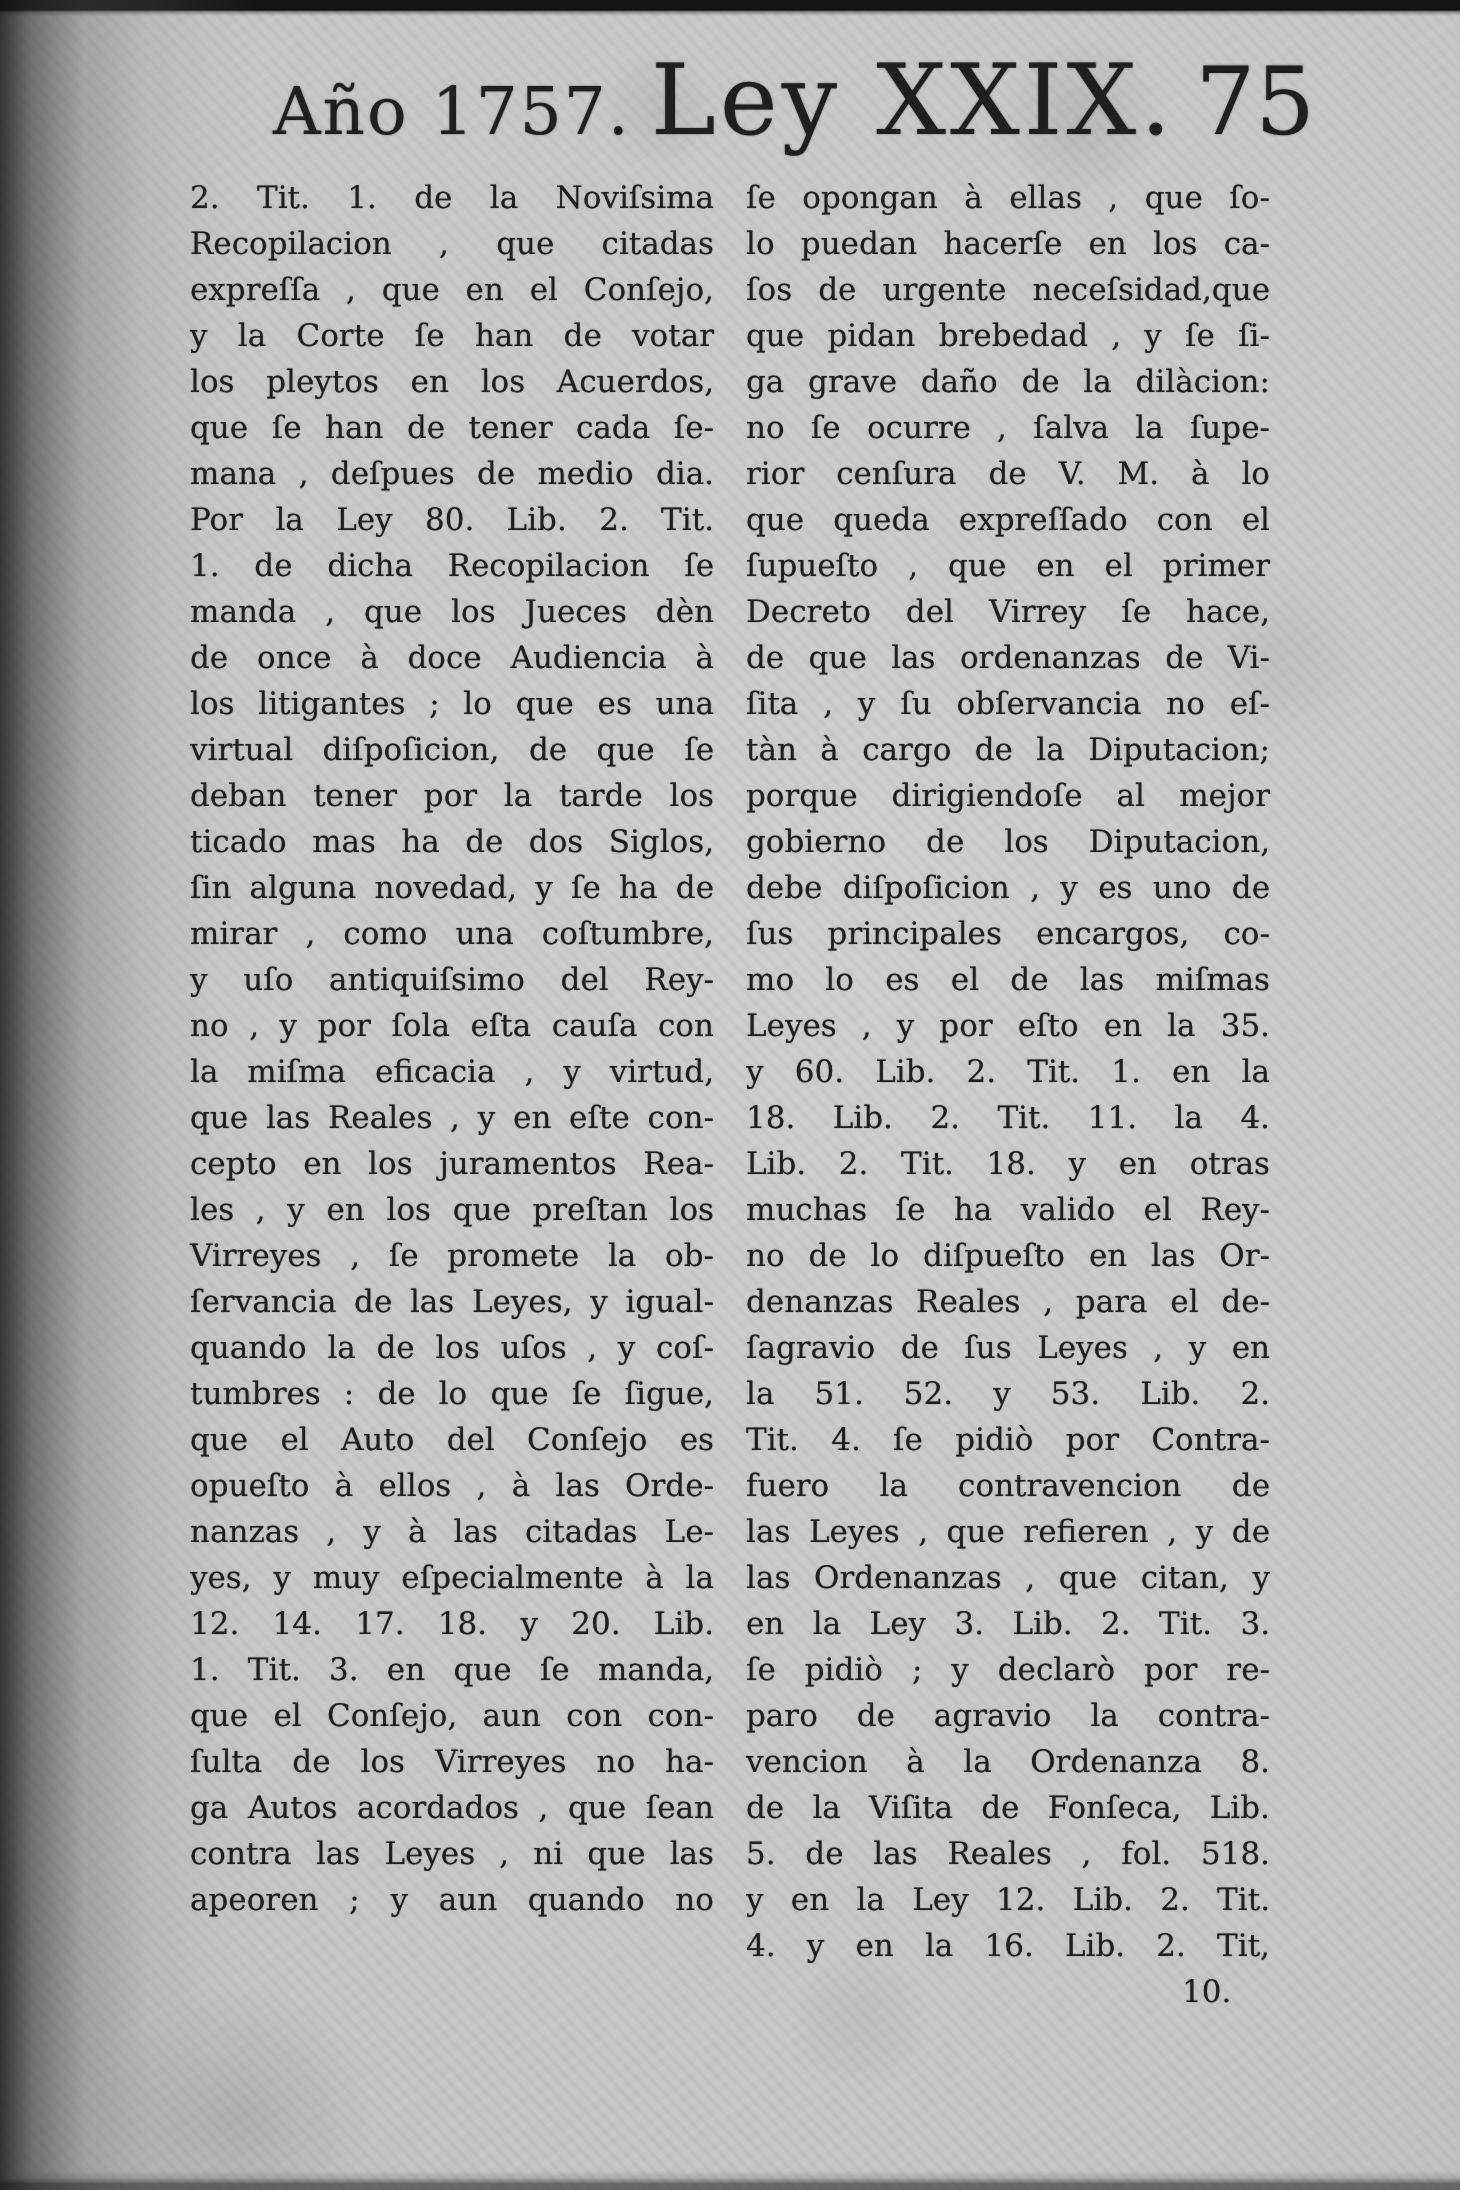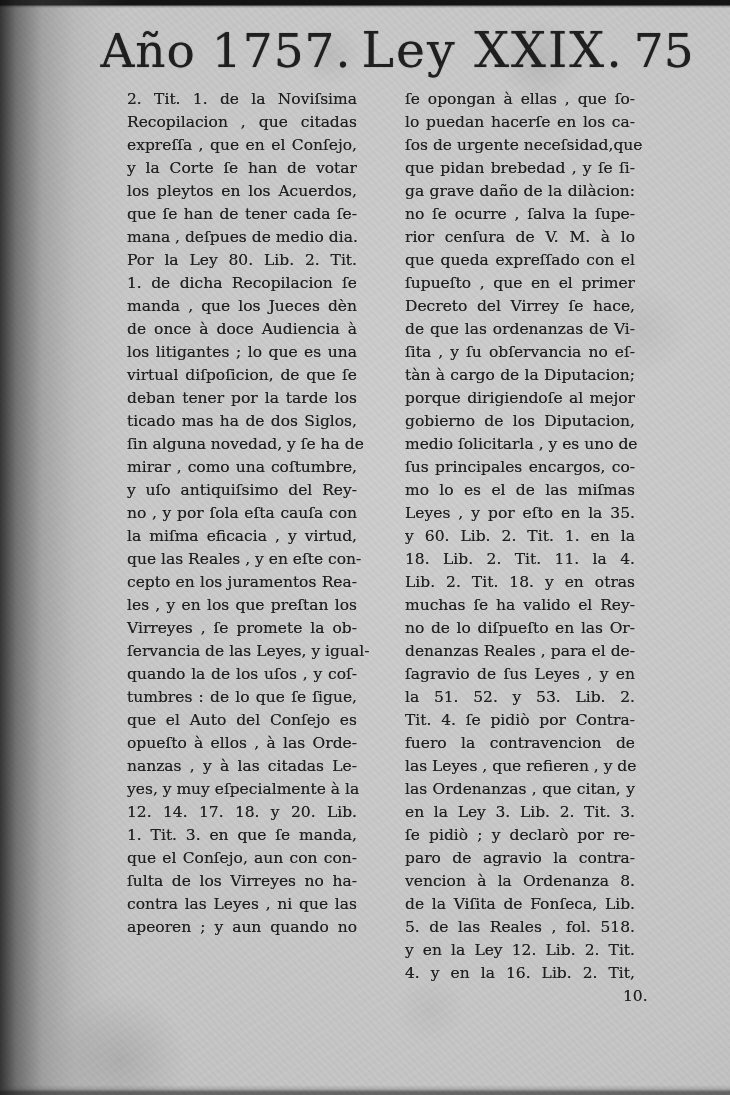--- a/index.html
+++ b/index.html
@@ -47,28 +47,28 @@
       transparent 130px);
   }
   .page-content{position:absolute;inset:0;}
   .header{
     position:absolute;top:22px;left:95px;width:560px;
     display:flex;align-items:baseline;justify-content:center;
     gap:10px;padding-left:22px;
     white-space:nowrap;
     text-shadow:0 0 1px rgba(10,10,10,0.55);
   }
-  .h-year{font-size:47px;letter-spacing:1px;}
+  .h-year{font-size:33px;letter-spacing:1px;}
   .h-law{font-size:49px;letter-spacing:2px;}
   .h-folio{font-size:47px;}
   .columns{
     position:absolute;top:88px;left:95px;width:540px;
     display:flex;gap:16px;
   }
-  .col{flex:1;min-width:0;margin-left:32px;}
+  .col{flex:1;min-width:0;}
   .line{
     font-size:15.5px;
     line-height:23px;
     text-align:justify;
     text-align-last:justify;
     white-space:nowrap;
     text-shadow:0 0 0.6px rgba(15,15,15,0.6);
   }
   .catchword{
     font-size:15.5px;line-height:23px;
@@ -121,41 +121,42 @@
           <div class="line">quando la de los uſos , y coſ-</div>
           <div class="line">tumbres : de lo que ſe ſigue,</div>
           <div class="line">que el Auto del Conſejo es</div>
           <div class="line">opueſto à ellos , à las Orde-</div>
           <div class="line">nanzas , y à las citadas Le-</div>
           <div class="line">yes, y muy eſpecialmente à la</div>
           <div class="line">12. 14. 17. 18. y 20. Lib.</div>
           <div class="line">1. Tit. 3. en que ſe manda,</div>
           <div class="line">que el Conſejo, aun con con-</div>
           <div class="line">ſulta de los Virreyes no ha-</div>
+          <div class="line">ga Autos acordados , que ſean</div>
           <div class="line">contra las Leyes , ni que las</div>
           <div class="line">apeoren ; y aun quando no</div>
         </div>
       <div class="col">
         <div>
             <div class="line">ſe opongan à ellas , que ſo-</div>
             <div class="line">lo puedan hacerſe en los ca-</div>
             <div class="line">ſos de urgente neceſsidad,que</div>
             <div class="line">que pidan brebedad , y ſe ſi-</div>
             <div class="line">ga grave daño de la dilàcion:</div>
             <div class="line">no ſe ocurre , ſalva la ſupe-</div>
             <div class="line">rior cenſura de V. M. à lo</div>
             <div class="line">que queda expreſſado con el</div>
             <div class="line">ſupueſto , que en el primer</div>
             <div class="line">Decreto del Virrey ſe hace,</div>
             <div class="line">de que las ordenanzas de Vi-</div>
             <div class="line">ſita , y ſu obſervancia no eſ-</div>
             <div class="line">tàn à cargo de la Diputacion;</div>
             <div class="line">porque dirigiendoſe al mejor</div>
             <div class="line">gobierno de los Diputacion,</div>
-            <div class="line">medio ſolicitarla , y es uno de</div>
+            <div class="line">debe diſpoſicion , y es uno de</div>
             <div class="line">ſus principales encargos, co-</div>
             <div class="line">mo lo es el de las miſmas</div>
             <div class="line">Leyes , y por eſto en la 35.</div>
             <div class="line">y 60. Lib. 2. Tit. 1. en la</div>
             <div class="line">18. Lib. 2. Tit. 11. la 4.</div>
             <div class="line">Lib. 2. Tit. 18. y en otras</div>
             <div class="line">muchas ſe ha valido el Rey-</div>
             <div class="line">no de lo diſpueſto en las Or-</div>
             <div class="line">denanzas Reales , para el de-</div>
             <div class="line">ſagravio de ſus Leyes , y en</div>

